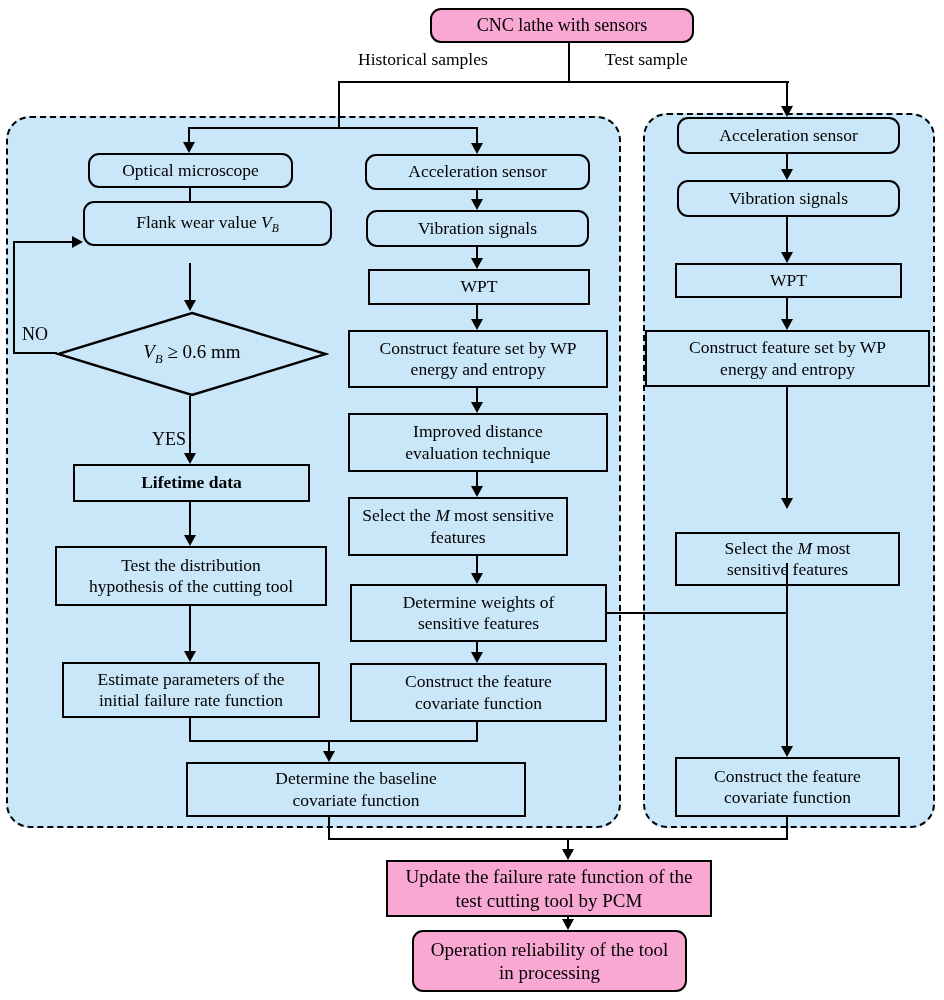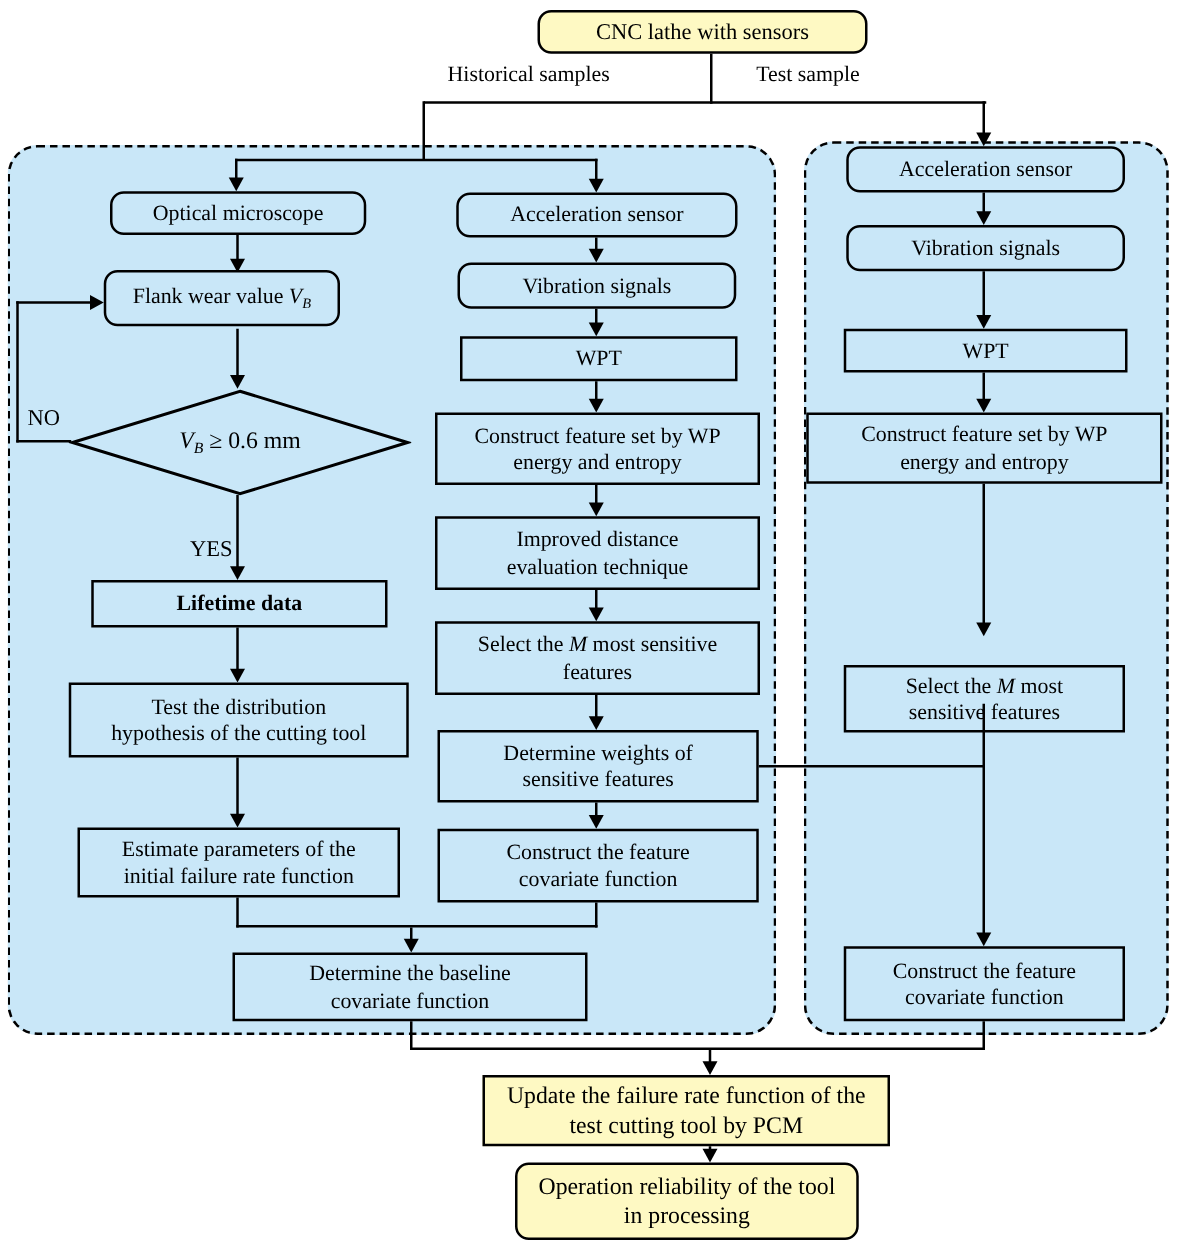--- a/index.html
+++ b/index.html
@@ -18,21 +18,21 @@
     position:absolute;border:2px dashed var(--line-color);border-radius:24px;
     background:var(--panel-fill);box-sizing:border-box;
   }
   .node{
     position:absolute;border:2px solid var(--line-color);background:var(--node-fill);
     box-sizing:border-box;display:flex;align-items:center;justify-content:center;
     text-align:center;font-size:17.5px;line-height:1.22;
   }
   .node > span{white-space:pre-line;}
   .rounded{border-radius:11px;}
-  .white{background:#fef9c3;}
+  .white{background:#f9a8d4;}
   .big{font-size:19px;}
   .lbl{position:absolute;font-size:17.5px;white-space:pre;}
   .it{font-style:italic;}
   .sb{font-style:italic;font-size:0.66em;vertical-align:-0.38em;}
   .vl{position:absolute;width:2px;background:var(--line-color);}
   .hl{position:absolute;height:2px;background:var(--line-color);}
   .ad{position:absolute;width:0;height:0;border-left:6px solid transparent;
       border-right:6px solid transparent;border-top:11px solid var(--line-color);}
   .ar{position:absolute;width:0;height:0;border-top:6px solid transparent;
       border-bottom:6px solid transparent;border-left:11px solid var(--line-color);}
@@ -63,21 +63,21 @@
   <div class="ad" style="left:471px;top:143px;"></div>
   <div class="vl" style="left:786px;top:81px;height:27px;"></div>
   <div class="ad" style="left:781px;top:106px;"></div>
 
   <div class="node rounded" style="left:88px;top:153px;width:205px;height:35px;">
     <span>Optical microscope</span>
   </div>
   <div class="vl" style="left:189px;top:188px;height:20px;"></div>
   <div class="ad" style="left:184px;top:207px;"></div>
 
-  <div class="node rounded" style="left:83px;top:216px;width:189px;height:45px;">
+  <div class="node rounded" style="left:83px;top:201px;width:249px;height:45px;">
     <span><span>Flank wear value </span><span class="it">V</span><span class="it sb">B</span></span>
   </div>
   <div class="vl" style="left:189px;top:263px;height:38px;"></div>
   <div class="ad" style="left:184px;top:300px;"></div>
 
   <svg style="position:absolute;left:55px;top:311px;" width="274" height="86" viewBox="0 0 274 86">
     <polygon points="137,2 271,43 137,84 3,43" style="fill:var(--node-fill);stroke:var(--line-color);stroke-width:2.4;"></polygon>
   </svg>
   <div class="dia-label" style="left:55px;top:311px;width:274px;height:86px;">
     <span><span class="it">V</span><span class="it sb">B</span><span> ≥ 0.6 mm</span></span>
@@ -136,21 +136,21 @@
   <div class="vl" style="left:476px;top:388px;height:15px;"></div>
   <div class="ad" style="left:471px;top:402px;"></div>
 
   <div class="node" style="left:348px;top:413px;width:260px;height:59px;align-items:center;">
     <span>Improved distance
 evaluation technique</span>
   </div>
   <div class="vl" style="left:476px;top:472px;height:15px;"></div>
   <div class="ad" style="left:471px;top:486px;"></div>
 
-  <div class="node" style="left:348px;top:497px;width:260px;height:59px;">
+  <div class="node" style="left:348px;top:497px;width:220px;height:59px;">
     <span style="white-space:pre-line;"><span>Select the </span><span class="it">M</span><span> most sensitive
 features</span></span>
   </div>
   <div class="vl" style="left:476px;top:556px;height:18px;"></div>
   <div class="ad" style="left:471px;top:573px;"></div>
 
   <div class="node" style="left:350px;top:584px;width:257px;height:58px;">
     <span>Determine weights of
 sensitive features</span>
   </div>
@@ -162,21 +162,21 @@
     <span>Construct the feature
 covariate function</span>
   </div>
 
   <div class="vl" style="left:189px;top:718px;height:24px;"></div>
   <div class="vl" style="left:476px;top:722px;height:20px;"></div>
   <div class="hl" style="left:189px;top:740px;width:289px;"></div>
   <div class="vl" style="left:328px;top:742px;height:10px;"></div>
   <div class="ad" style="left:323px;top:751px;"></div>
 
-  <div class="node" style="left:186px;top:762px;width:284px;height:55px;">
+  <div class="node" style="left:186px;top:762px;width:340px;height:55px;">
     <span>Determine the baseline
 covariate function</span>
   </div>
 
   <div class="node rounded" style="left:677px;top:117px;width:223px;height:37px;">
     <span>Acceleration sensor</span>
   </div>
   <div class="vl" style="left:786px;top:154px;height:16px;"></div>
   <div class="ad" style="left:781px;top:169px;"></div>
 

